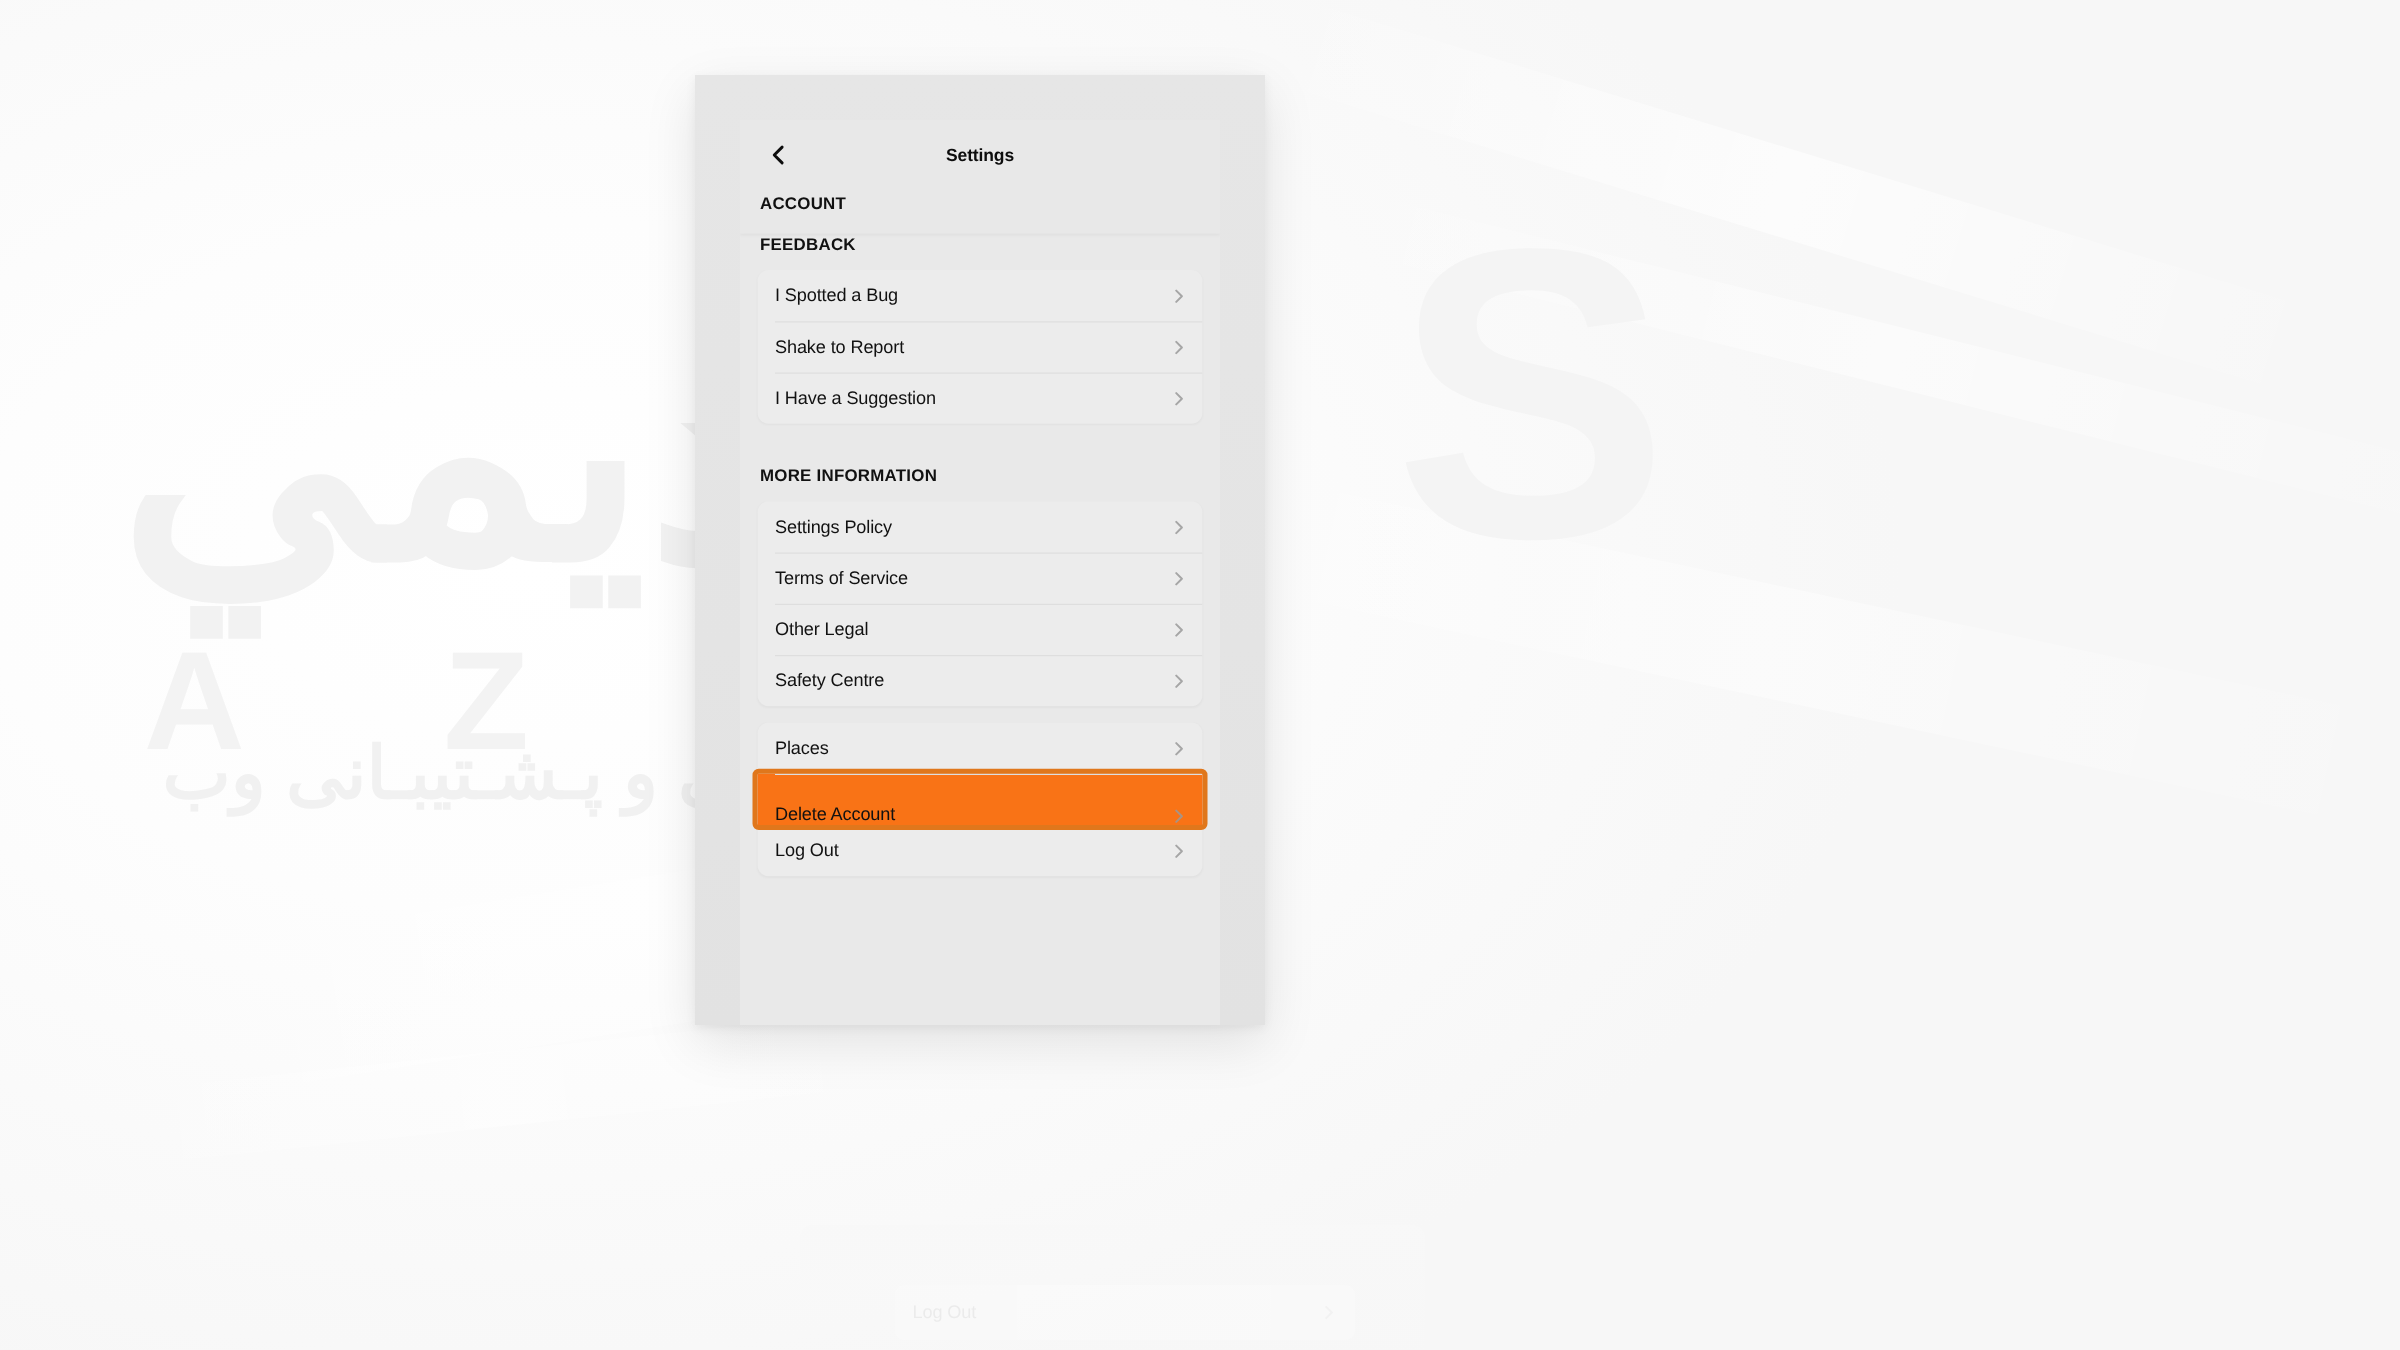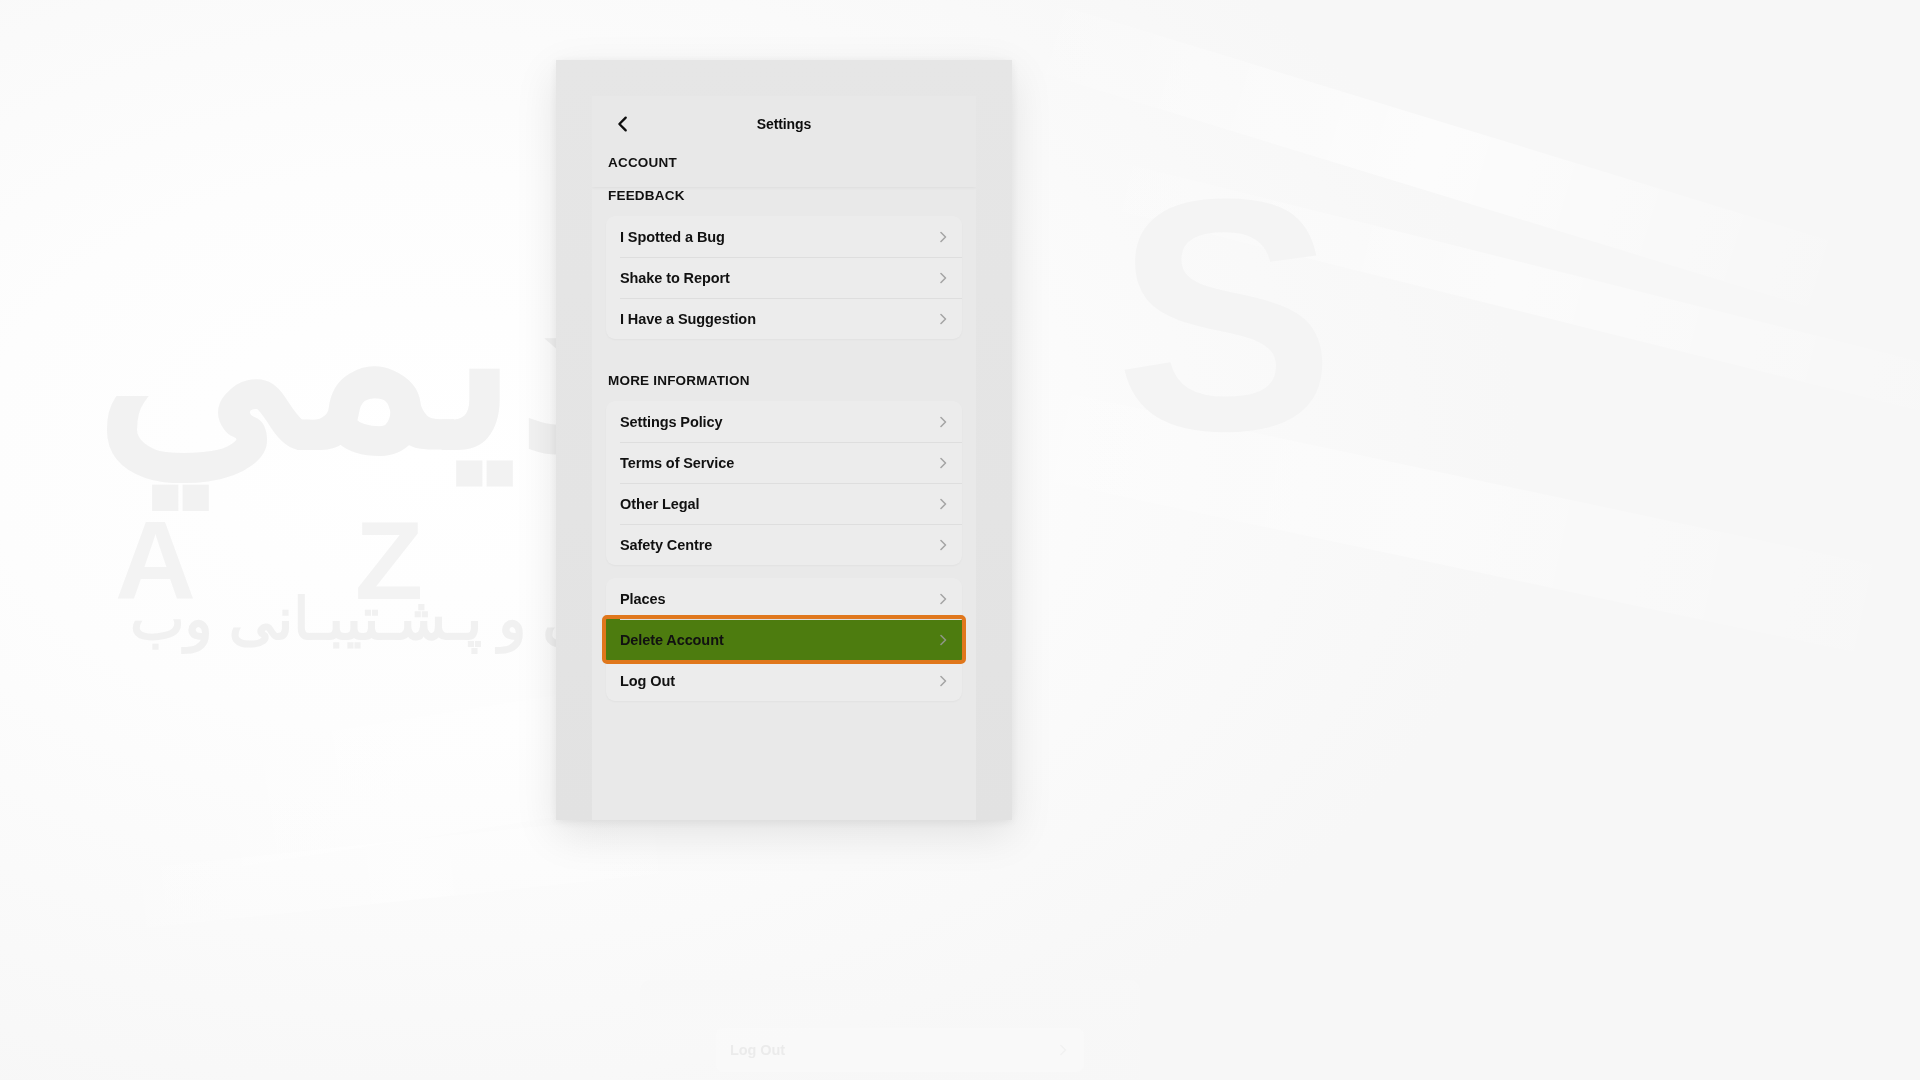--- a/index.html
+++ b/index.html
@@ -197,21 +197,20 @@
     right: 0;
     top: 0;
     height: 1px;
     background: #dedede;
   }
   .row-label {
     flex: 1;
     font-size: 14.5px;
     color: #111;
     letter-spacing: -0.1px;
-    font-weight: bold;
   }
   .chev {
     width: 14px;
     height: 14px;
     flex: 0 0 auto;
     opacity: .85;
   }
   .chev svg { display: block; }
 
   
@@ -220,21 +219,22 @@
     left: -4px;
     right: -4px;
     top: -4px;
     bottom: -4px;
     border: 4px solid #e0771c;
     border-radius: 5px;
     pointer-events: none;
     z-index: 9;
   }
   .row.is-highlighted {
-    background: #4d7c0f;
+    background: #f97316;
+    align-items: flex-end;
   }
 
   
   #ghost-row {
     position: absolute;
     left: 716px;
     top: 1028px;
     width: 340px;
     height: 44px;
     background: #fbfbfb;

